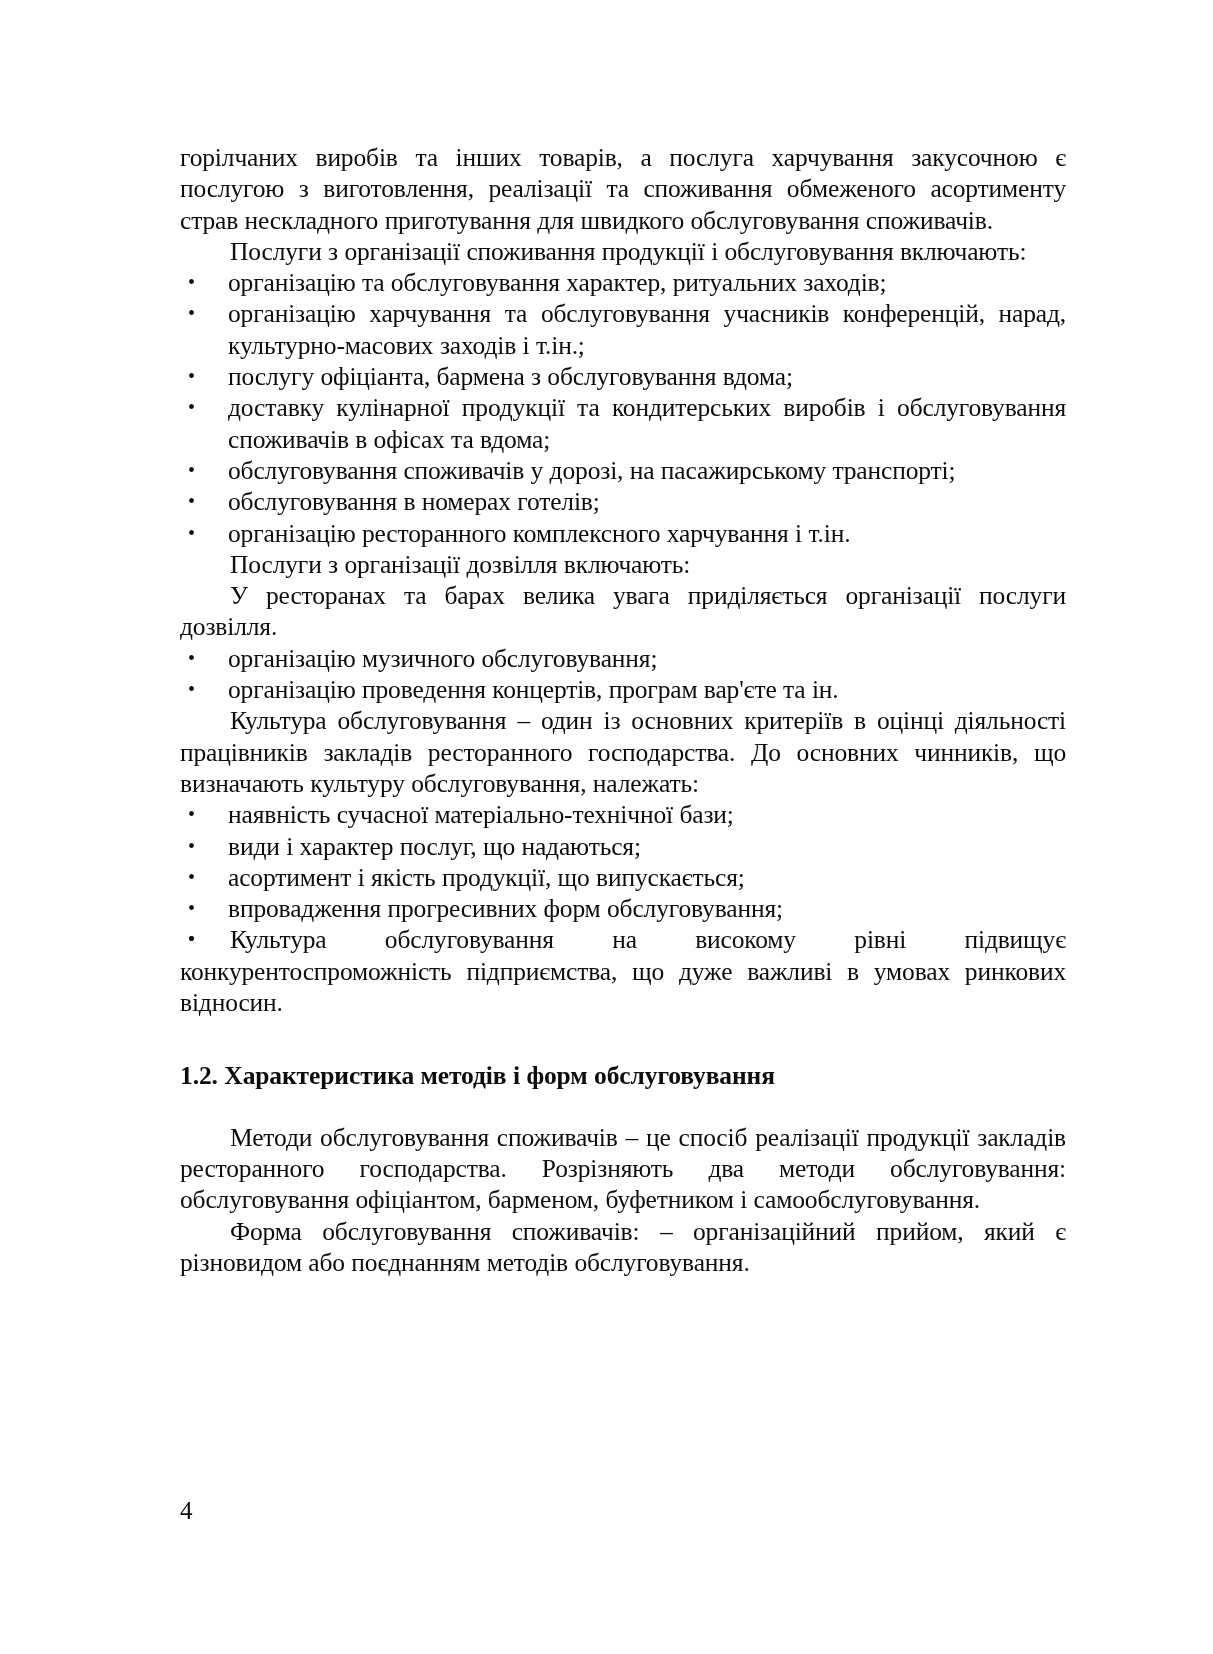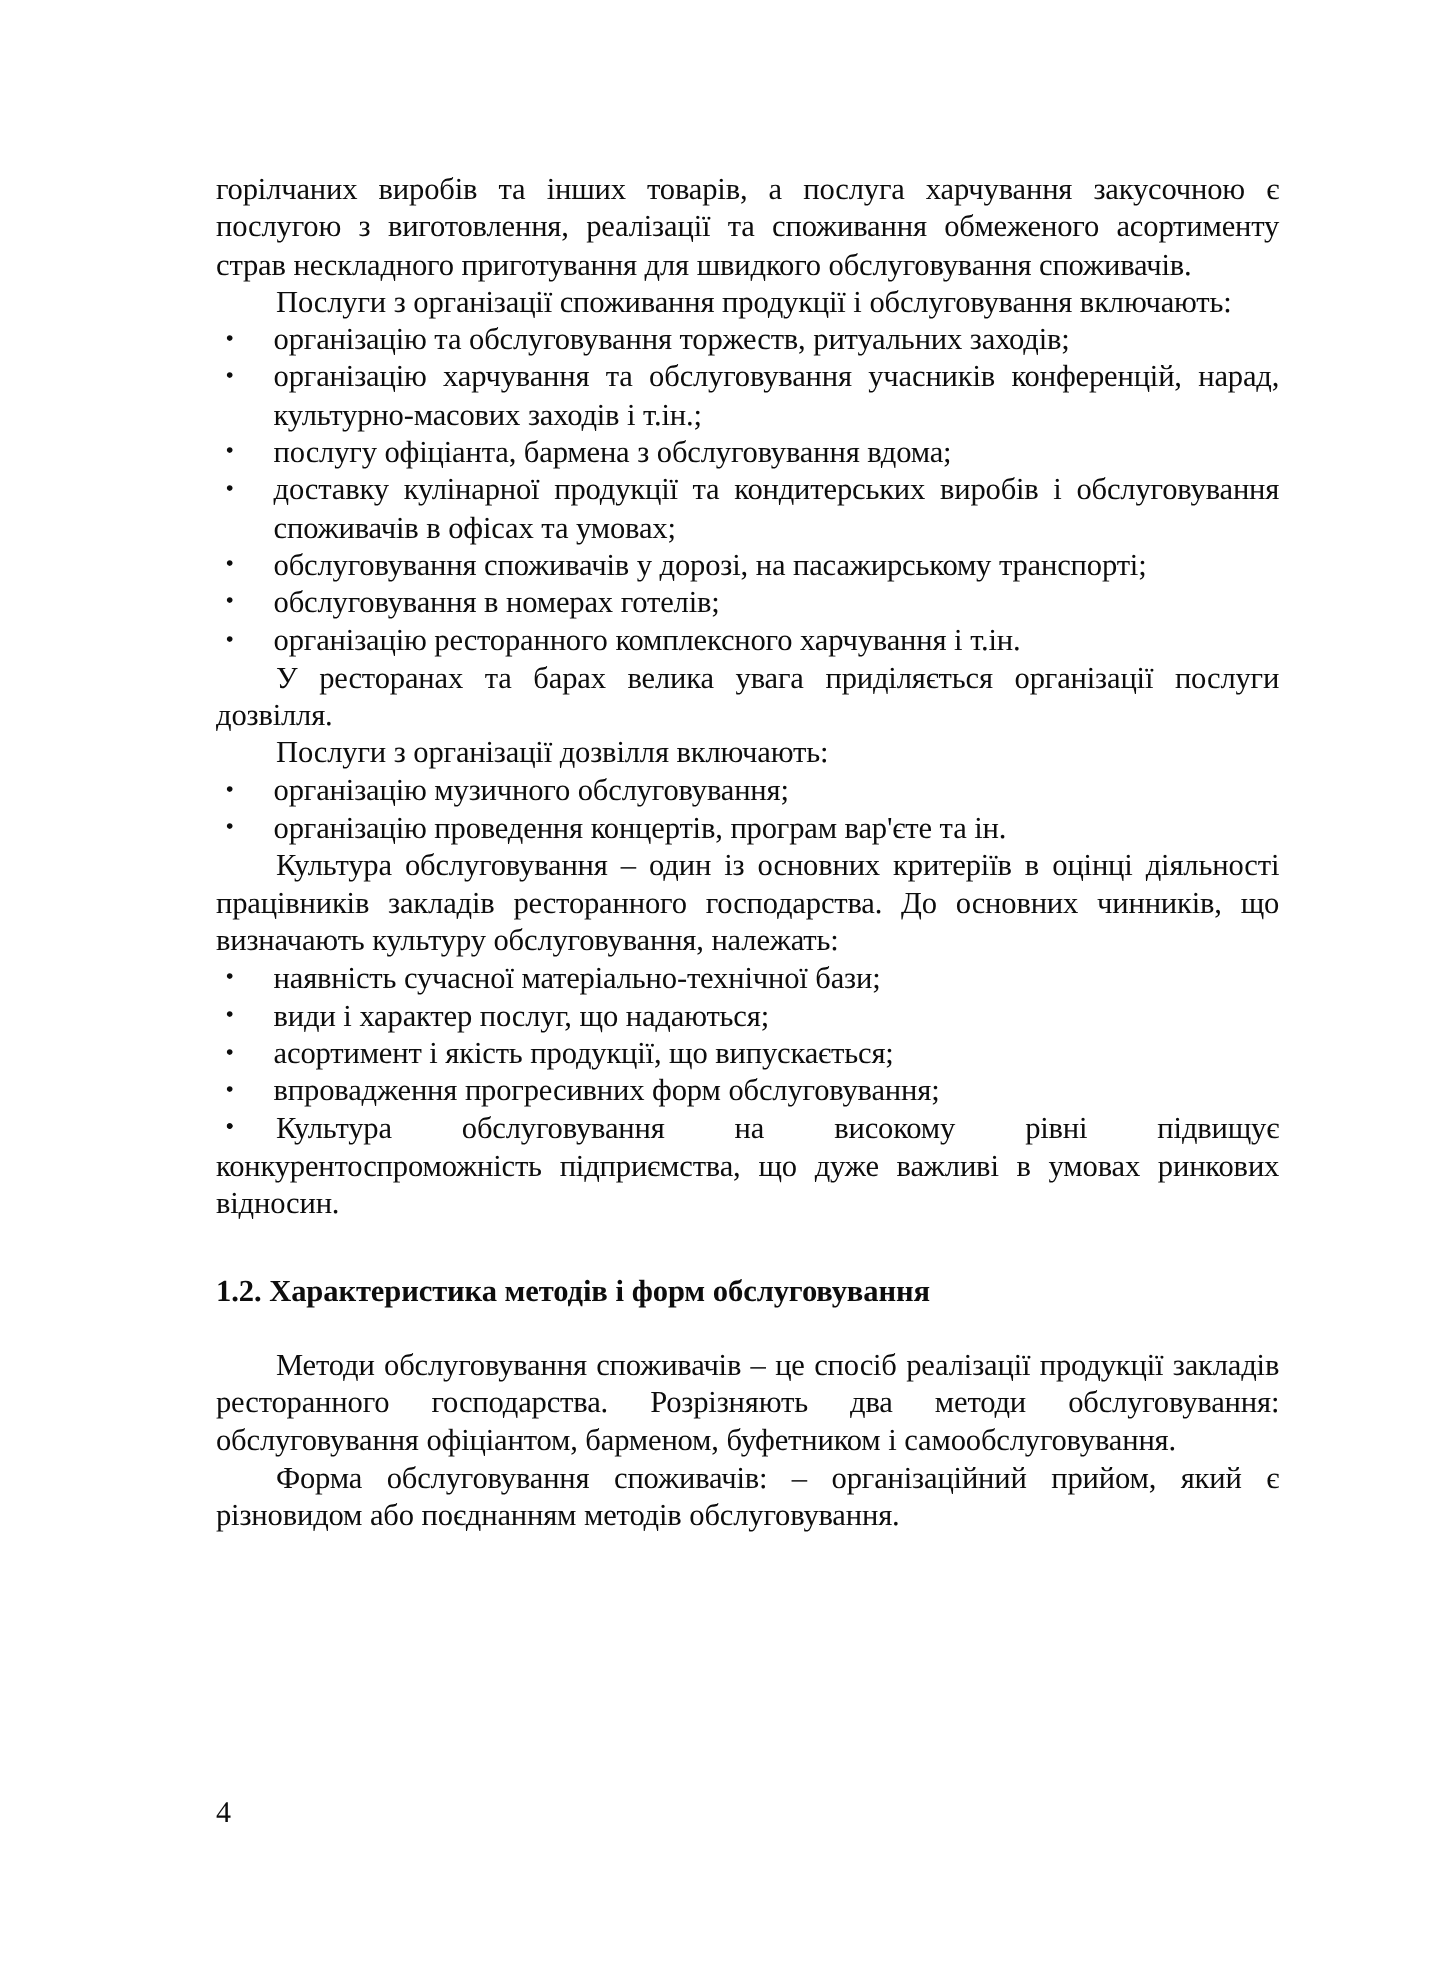--- a/index.html
+++ b/index.html
@@ -96,32 +96,32 @@
 <body>
 
 <div class="page">
   <div class="content">
 
     <p class="body noindent">горілчаних виробів та інших товарів, а послуга харчування закусочною є послугою з виготовлення, реалізації та споживання обмеженого асортименту страв нескладного приготування для швидкого обслуговування споживачів.</p>
 
     <p class="body"><span class="it">Послуги з організації споживання продукції і обслуговування</span><span> включають:</span></p>
 
     <ul class="bullets">
-      <li><span class="bullet">•</span><span>організацію та обслуговування торжеств, ритуальних заходів;</span></li>
+      <li><span class="bullet">•</span><span>організацію та обслуговування характер, ритуальних заходів;</span></li>
       <li><span class="bullet">•</span><span>організацію харчування та обслуговування учасників конференцій, нарад, культурно-масових заходів і т.ін.;</span></li>
       <li><span class="bullet">•</span><span>послугу офіціанта, бармена з обслуговування вдома;</span></li>
-      <li><span class="bullet">•</span><span>доставку кулінарної продукції та кондитерських виробів і обслуговування споживачів в офісах та умовах;</span></li>
+      <li><span class="bullet">•</span><span>доставку кулінарної продукції та кондитерських виробів і обслуговування споживачів в офісах та вдома;</span></li>
       <li><span class="bullet">•</span><span>обслуговування споживачів у дорозі, на пасажирському транспорті;</span></li>
       <li><span class="bullet">•</span><span>обслуговування в номерах готелів;</span></li>
       <li><span class="bullet">•</span><span>організацію ресторанного комплексного харчування і т.ін.</span></li>
     </ul>
 
+    <p class="body"><span class="it">Послуги з організації дозвілля</span><span> включають:</span></p>
+
     <p class="body">У ресторанах та барах велика увага приділяється організації послуги дозвілля.</p>
-
-    <p class="body"><span class="it">Послуги з організації дозвілля</span><span> включають:</span></p>
 
     <ul class="bullets">
       <li><span class="bullet">•</span><span>організацію музичного обслуговування;</span></li>
       <li><span class="bullet">•</span><span>організацію проведення концертів, програм вар'єте та ін.</span></li>
     </ul>
 
     <p class="body"><span class="it">Культура обслуговування</span><span> – один із основних критеріїв в оцінці діяльності працівників закладів ресторанного господарства. До основних чинників, що визначають культуру обслуговування, належать:</span></p>
 
     <ul class="bullets">
       <li><span class="bullet">•</span><span>наявність сучасної матеріально-технічної бази;</span></li>

